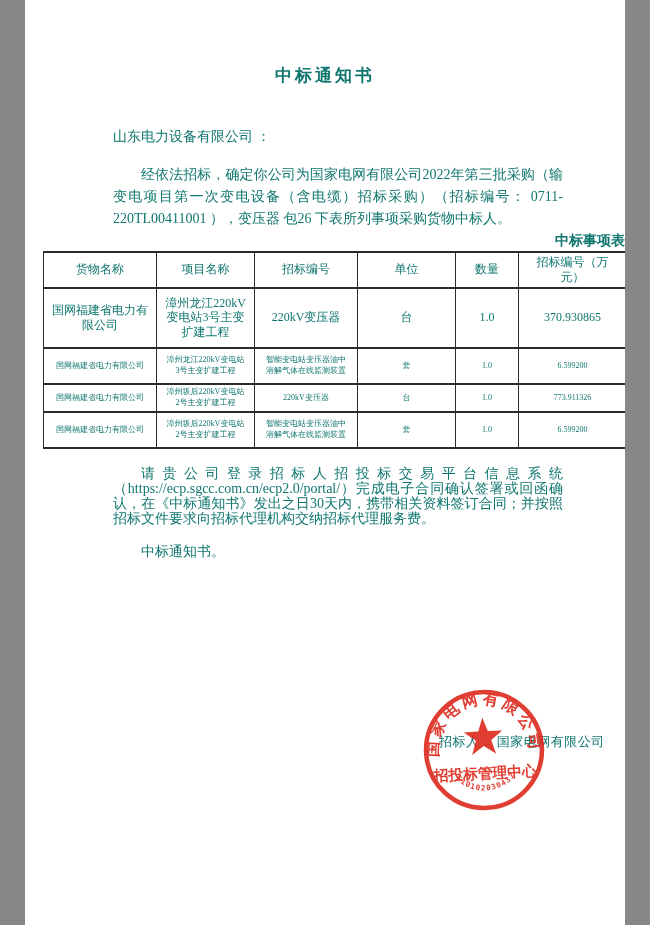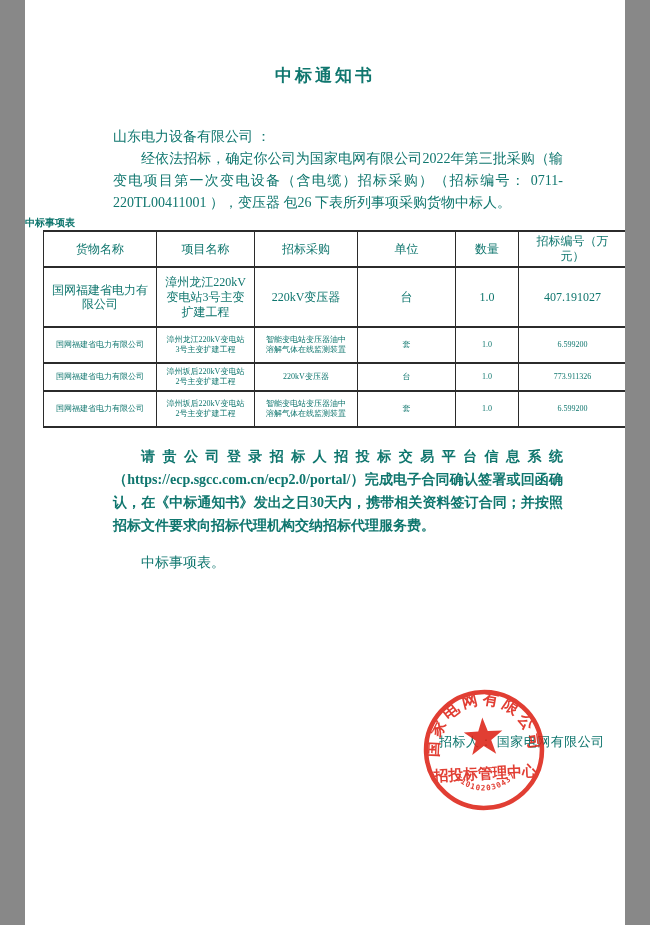--- a/index.html
+++ b/index.html
@@ -14,26 +14,26 @@
   }
   .title{
     margin:0;padding-top:66px;
     text-align:center;
     font-size:17px;font-weight:bold;
     letter-spacing:3px;
     line-height:1.2;
   }
   .body-text{ margin:0 62px 0 88px; font-size:14px; }
   .recipient{ margin-top:40px; line-height:21px; }
-  .para{ margin-top:1px; text-indent:2em; text-align:justify; line-height:22px; }
-  .para2{ margin-top:17px; text-indent:2em; text-align:justify; line-height:23px;font-weight:bold; }
+  .para{ margin-top:17px; text-indent:2em; text-align:justify; line-height:22px; }
+  .para2{ margin-top:17px; text-indent:2em; text-align:justify; line-height:15px; }
   .closing{ margin-top:15px; text-indent:2em; line-height:22px; }
   .table-caption{
-    margin:0;text-align:left;
-    font-size:10px;font-weight:bold;line-height:1.1;
+    margin:0;text-align:right;
+    font-size:14px;font-weight:bold;line-height:1.1;
     padding-top:3px;
   }
   table.award{
     margin:2px 0 0 18px;
     border-collapse:collapse;
     width:614px;
     table-layout:fixed;
   }
   table.award th, table.award td{
     border-left:1px solid #2b2b2b;
@@ -77,35 +77,35 @@
 
   <p class="body-text para">经依法招标，确定你公司为国家电网有限公司2022年第三批采购（输变电项目第一次变电设备（含电缆）招标采购）（招标编号： 0711-220TL00411001 ），变压器 包26 下表所列事项采购货物中标人。</p>
 
   <p class="table-caption">中标事项表</p>
 
   <table class="award">
     <thead>
       <tr>
         <th style="width:100px">货物名称</th>
         <th style="width:85px">项目名称</th>
-        <th style="width:90px">招标采购</th>
+        <th style="width:90px">招标编号</th>
         <th style="width:85px">单位</th>
         <th style="width:50px">数量</th>
         <th style="width:95px">招标编号（万元）</th>
         <th style="width:109px">总部采购申请号</th>
       </tr>
     </thead>
     <tbody>
       <tr class="row-large">
         <td>国网福建省电力有限公司</td>
         <td>漳州龙江220kV变电站3号主变扩建工程</td>
         <td>220kV变压器</td>
         <td>台</td>
         <td>1.0</td>
-        <td>407.191027</td>
+        <td>370.930865</td>
         <td class="col-req">300246371500010</td>
       </tr>
       <tr class="row-small r2">
         <td>国网福建省电力有限公司</td>
         <td>漳州龙江220kV变电站3号主变扩建工程</td>
         <td>智能变电站变压器油中溶解气体在线监测装置</td>
         <td>套</td>
         <td>1.0</td>
         <td>6.599200</td>
         <td class="col-req">300246371500020</td>
@@ -126,21 +126,21 @@
         <td>套</td>
         <td>1.0</td>
         <td>6.599200</td>
         <td class="col-req">300246370900010</td>
       </tr>
     </tbody>
   </table>
 
   <p class="body-text para2">请贵公司登录招标人招投标交易平台信息系统（https://ecp.sgcc.com.cn/ecp2.0/portal/）完成电子合同确认签署或回函确认，在《中标通知书》发出之日30天内，携带相关资料签订合同；并按照招标文件要求向招标代理机构交纳招标代理服务费。</p>
 
-  <p class="body-text closing">中标事项表。</p>
+  <p class="body-text closing">中标通知书。</p>
 
   <div class="signature">
     <span>招标人：</span>
     <span>国家电网有限公司</span>
   </div>
 
   <svg class="seal" viewBox="0 0 124 124" xmlns="http://www.w3.org/2000/svg">
     <circle cx="62" cy="62" r="57" fill="none" stroke-width="4.5" stroke="#de2418"></circle>
     <defs>
       <path id="arcTop" d="M 17.7 69.8 A 45 45 0 1 1 106.3 69.8" fill="none"></path>

